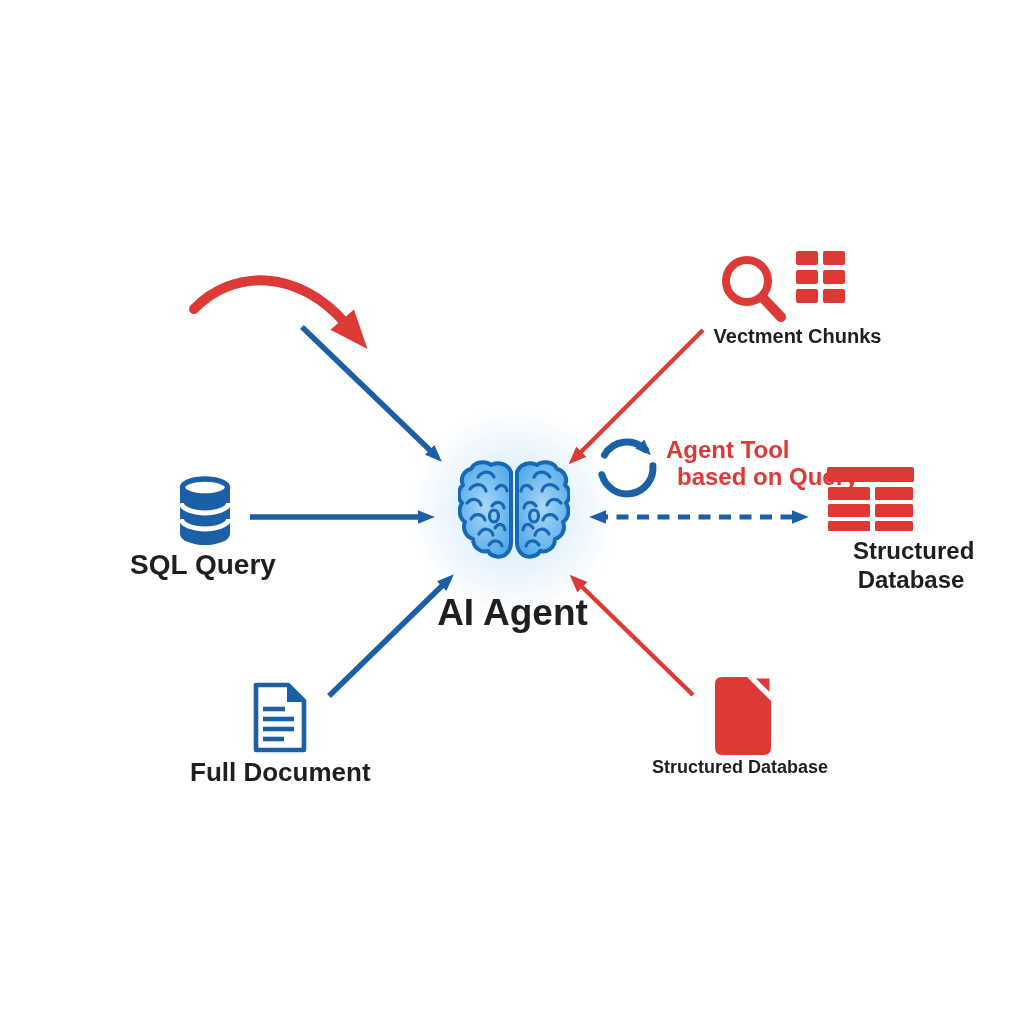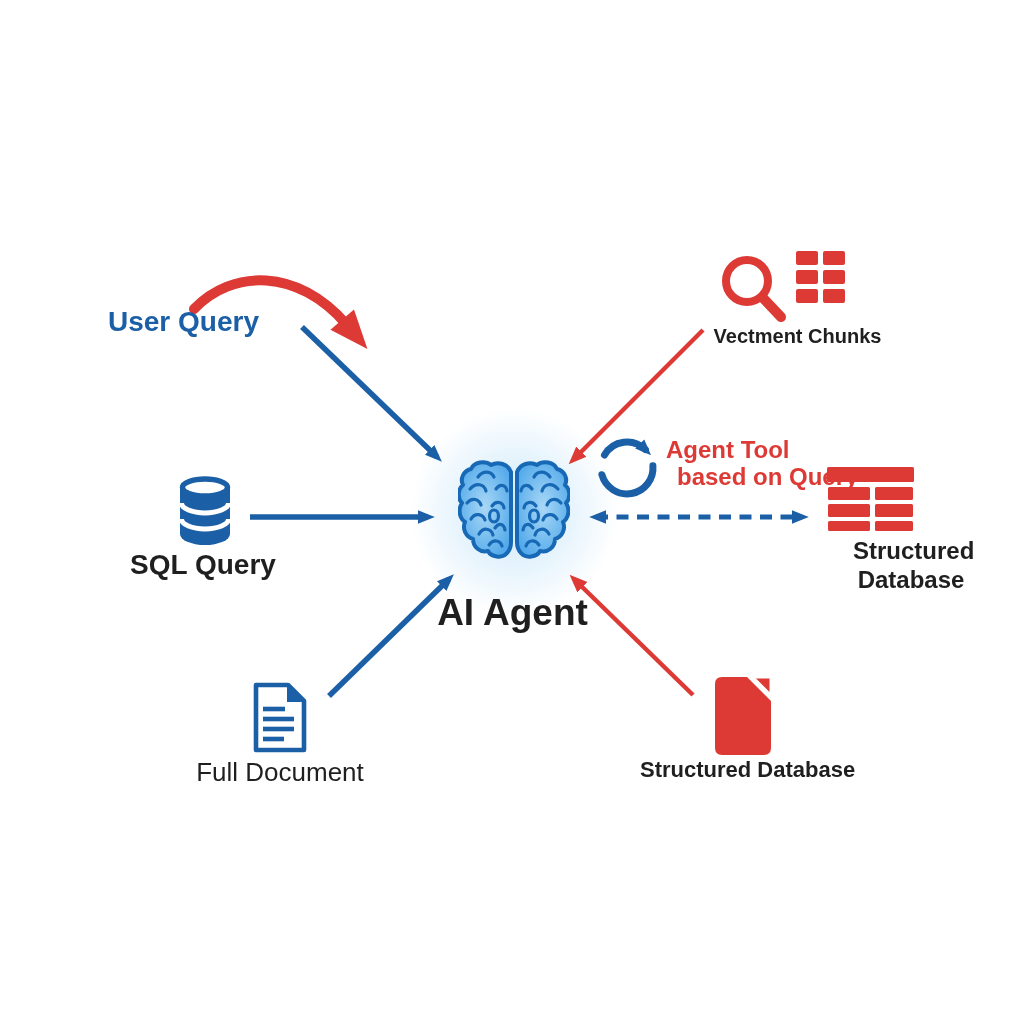--- a/index.html
+++ b/index.html
@@ -75,41 +75,40 @@
           <path d="M37 70 C41 64 46 66 47 72"></path>
           <ellipse cx="36" cy="58" rx="4.5" ry="6"></ellipse>
         </g>
       </g>
     </defs>
     <use href="#hemiL"></use>
     <use href="#hemiL" transform="translate(112,0) scale(-1,1)"></use>
   </svg>
   <div class="abs label center" style="left:425px;top:584px;width:175px;font-size:37px;font-weight:800;margin-top:8px;">AI Agent</div>
 
-  <div class="abs label blue-text" style="left:108px;top:306px;font-size:28px;font-weight:700;">User Query</div>
 
   <svg class="abs" style="left:177px;top:474px;" width="56" height="75" viewBox="0 0 56 75">
     <path d="M3 14 V60 A25 11 0 0 0 53 60 V14 A25 11 0 0 0 3 14 Z" class="f-blue"></path>
     <path d="M4.5 29 A23.5 10 0 0 0 51.5 29" fill="none" stroke="#ffffff" stroke-width="5"></path>
     <path d="M4.5 45 A23.5 10 0 0 0 51.5 45" fill="none" stroke="#ffffff" stroke-width="5"></path>
     <ellipse cx="28" cy="13.5" rx="22.5" ry="8.5" fill="#ffffff" class="st-blue" stroke-width="5.5"></ellipse>
   </svg>
   <div class="abs label center" style="left:128px;top:549px;width:150px;font-size:28px;font-weight:700;">SQL Query</div>
 
   <svg class="abs" style="left:251px;top:682px;" width="58" height="71" viewBox="0 0 58 71">
     <path d="M5 3 H37 L53 19 V68 H5 Z" fill="#ffffff" class="st-blue" stroke-width="4.6" stroke-linejoin="round"></path>
     <path d="M36 2 L54 20 L36 20 Z" class="f-blue"></path>
     <g class="st-blue" stroke-width="4.6" stroke-linecap="butt">
       <line x1="12" y1="27" x2="34" y2="27"></line>
       <line x1="12" y1="37" x2="43" y2="37"></line>
       <line x1="12" y1="47" x2="43" y2="47"></line>
       <line x1="12" y1="57" x2="33" y2="57"></line>
     </g>
   </svg>
-  <div class="abs label center" style="left:190px;top:757px;width:180px;font-size:26px;font-weight:400;">Full Document</div>
+  <div class="abs label center" style="left:190px;top:757px;width:180px;font-size:26px;font-weight:700;">Full Document</div>
 
   <svg class="abs" style="left:720px;top:253px;" width="70" height="72" viewBox="0 0 70 72">
     <circle cx="27" cy="28" r="21" class="st-red nofill" stroke-width="8"></circle>
     <line x1="43" y1="45" x2="61" y2="64" class="st-red" stroke-width="10" stroke-linecap="round"></line>
   </svg>
   <svg class="abs" style="left:796px;top:251px;" width="50" height="53" viewBox="0 0 50 53">
     <g class="f-red">
       <rect x="0" y="0" width="22" height="14" rx="2"></rect>
       <rect x="27" y="0" width="22" height="14" rx="2"></rect>
       <rect x="0" y="19" width="22" height="14" rx="2"></rect>
@@ -148,15 +147,15 @@
   <div class="abs center" style="left:813px;top:537px;width:116px;font-size:24px;font-weight:600;line-height:1.2;margin-left:40px;">
     <div class="label">Structured</div>
     <div class="label">Database</div>
   </div>
 
   <svg class="abs" style="left:708px;top:676px;" width="64" height="80" viewBox="0 0 64 80">
     <path d="M14 1 H39 L63 25 V72 Q63 79 56 79 H14 Q7 79 7 72 V8 Q7 1 14 1 Z" class="f-red"></path>
     <path d="M45 2 H62 V19 Z" fill="#ffffff"></path>
     <path d="M48 2.5 L61.5 16 L61.5 2.5 Z" class="f-red"></path>
   </svg>
-  <div class="abs label center" style="left:640px;top:757px;width:200px;font-size:22px;font-weight:600;">Structured Database</div>
+  <div class="abs label center" style="left:640px;top:757px;width:200px;font-size:18px;font-weight:600;">Structured Database</div>
 
 </div>
 
 </body></html>

